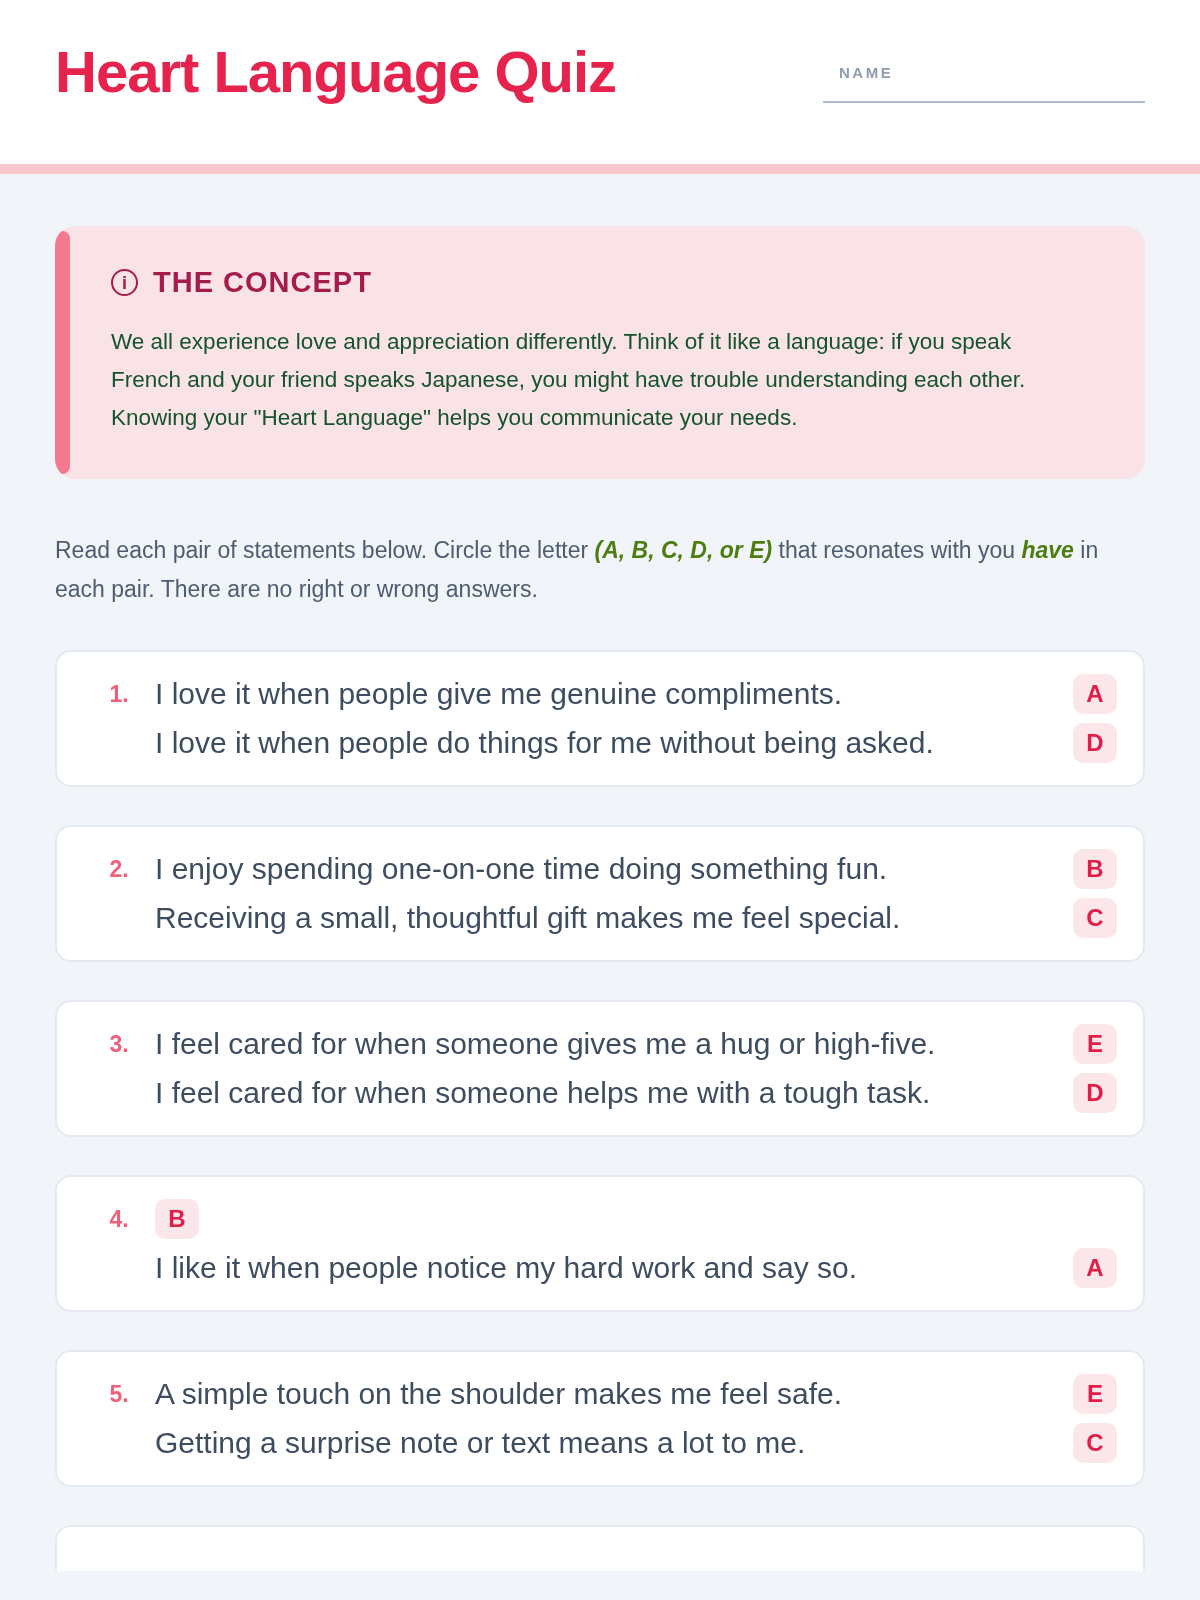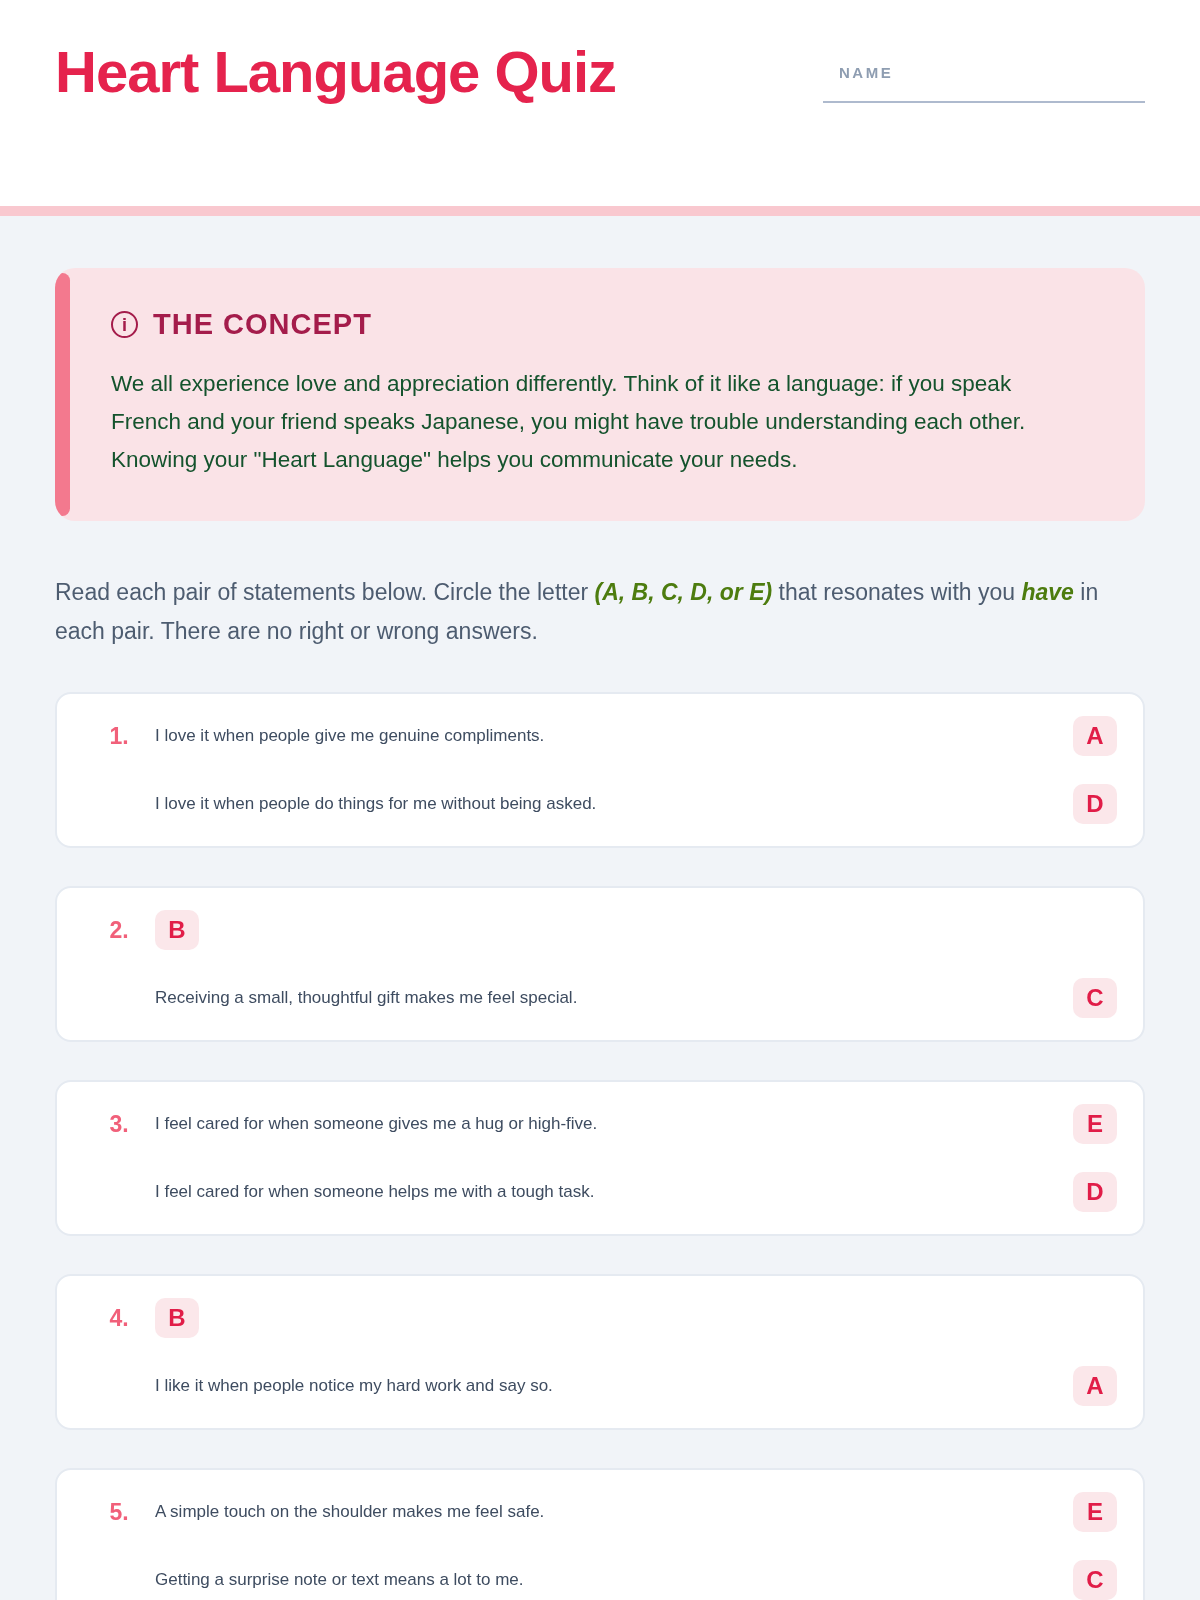--- a/index.html
+++ b/index.html
@@ -9,21 +9,21 @@
     height: 1600px;
     overflow: hidden;
     background: #F1F4F8;
     font-family: "Liberation Sans", sans-serif;
     color: #3E4C60;
   }
 
   
   .header {
     background: #FFFFFF;
-    height: 206px;
+    height: 164px;
     padding: 42px 55px 0 55px;
     display: flex;
     justify-content: space-between;
   }
   .title-block { flex: 1; }
   .page-title {
     margin: 0;
     font-size: 58px;
     font-weight: 900;
     letter-spacing: -1px;
@@ -120,31 +120,31 @@
     border: 2px solid #E5EAF1;
     border-radius: 16px;
     padding: 22px 26px;
     margin-bottom: 38px;
   }
   .q-row {
     display: flex;
     align-items: center;
     min-height: 40px;
   }
-  .q-row + .q-row { margin-top: 28px; }
+  .q-row + .q-row { margin-top: 9px; }
   .q-num {
     flex: 0 0 72px;
     text-align: center;
     font-size: 23px;
     font-weight: 700;
     color: #F1607A;
   }
   .q-text {
     flex: 1;
-    font-size: 17px;
+    font-size: 30px;
     color: #3E4C60;
     padding-right: 16px;
   }
   .letter-badge {
     flex: 0 0 44px;
     height: 40px;
     background: #FBE7EA;
     border-radius: 10px;
     color: #E11D48;
     font-size: 24px;
@@ -206,20 +206,21 @@
         <div class="q-row">
           <div class="q-num"></div>
           <div class="q-text">I love it when people do things for me without being asked.</div>
           <div class="letter-badge">D</div>
         </div>
       </div>
 
       <div class="card">
         <div class="q-row">
           <div class="q-num">2.</div>
+          <div class="q-text">I enjoy spending one-on-one time doing something fun.</div>
           <div class="letter-badge">B</div>
         </div>
         <div class="q-row">
           <div class="q-num"></div>
           <div class="q-text">Receiving a small, thoughtful gift makes me feel special.</div>
           <div class="letter-badge">C</div>
         </div>
       </div>
 
       <div class="card">

